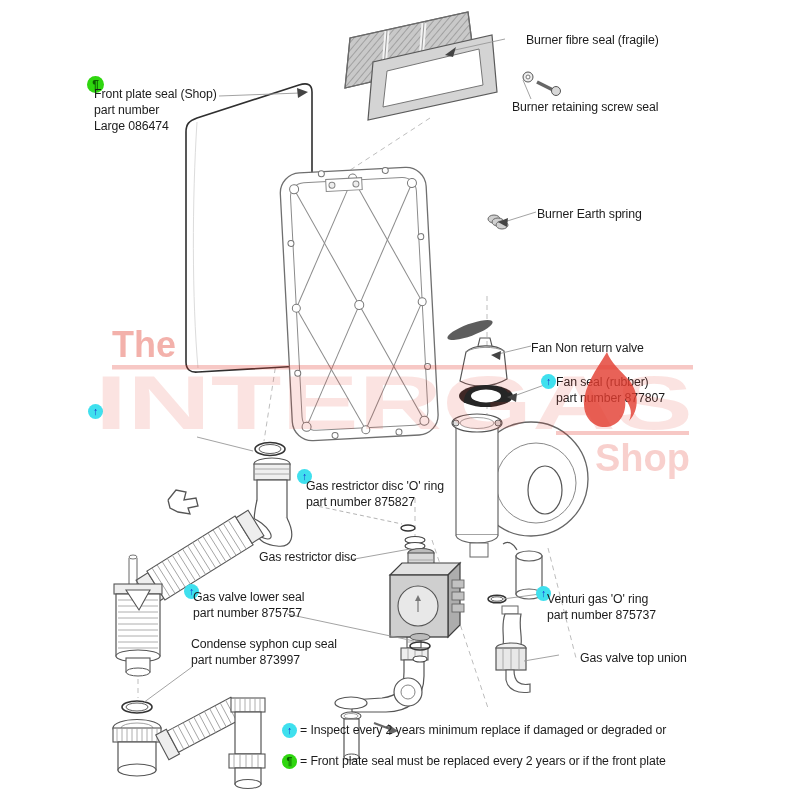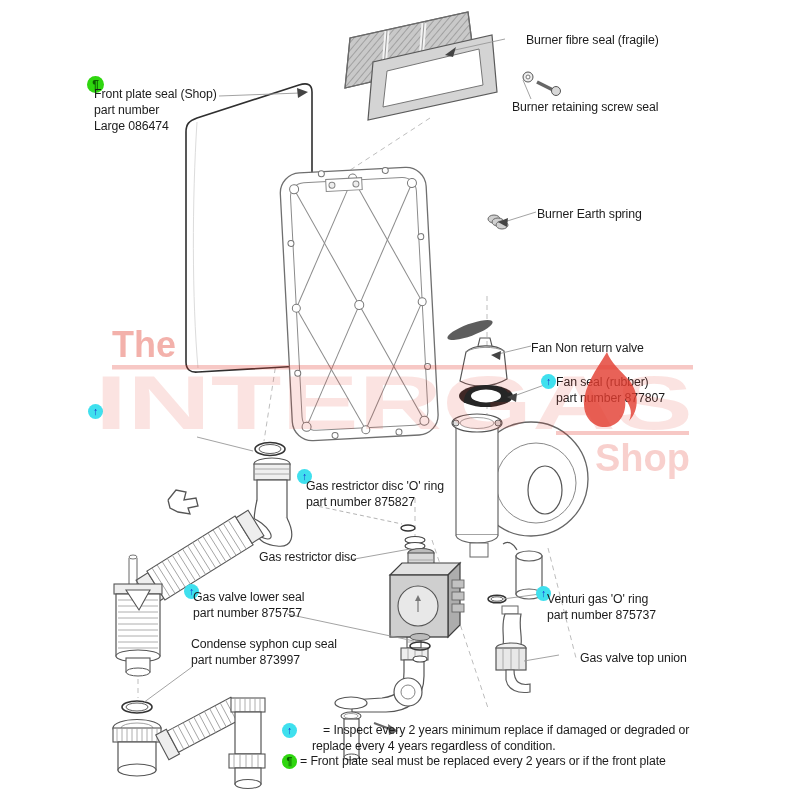--- a/index.html
+++ b/index.html
@@ -379,22 +379,21 @@
     <div>Condense syphon cup seal</div>
     <div>part number 873997</div>
   </div>
 
   <div class="lbl" style="left:564px;top:650px;margin-left:16px;">
     <div>Gas valve top union</div>
   </div>
 
 
   <span class="badge sm cyan" style="left:282px;top:723px;">↑</span>
-  <div class="lbl" style="left:300px;top:722px;margin-left:23px;">= Inspect every 2 years minimum replace if damaged or degraded or</div>
-  <div class="lbl" style="left:312px;top:738px;">replace every 4 years regardless of condition.</div>
+  <div class="lbl" style="left:300px;top:722px;">= Inspect every 2 years minimum replace if damaged or degraded or</div>
 
   <span class="badge sm green" style="left:282px;top:754px;">¶</span>
   <div class="lbl" style="left:300px;top:753px;">= Front plate seal must be replaced every 2 years or if the front plate</div>
 
   <svg class="wm" width="800" height="800" viewBox="0 0 800 800">
     <text x="112" y="357" font-size="36" font-weight="bold" fill="rgba(226,59,46,0.40)">The</text>
     <rect x="112" y="365" width="581" height="4.5" fill="rgba(226,59,46,0.28)"></rect>
     <text x="95" y="429" font-size="76" font-weight="bold" fill="rgba(226,59,46,0.14)" textLength="598" lengthAdjust="spacingAndGlyphs">INTERGAS</text>
     <path d="M607,352 C596,370 584,386 584,404 C584,419 595,428 606,427 C619,426 627,414 625,399 C632,407 632,415 629,421 C640,410 639,391 628,379 C620,370 611,363 607,352 Z" fill="rgba(226,59,46,0.80)"></path>
     <rect x="556" y="431" width="133" height="4" fill="rgba(226,59,46,0.28)"></rect>

